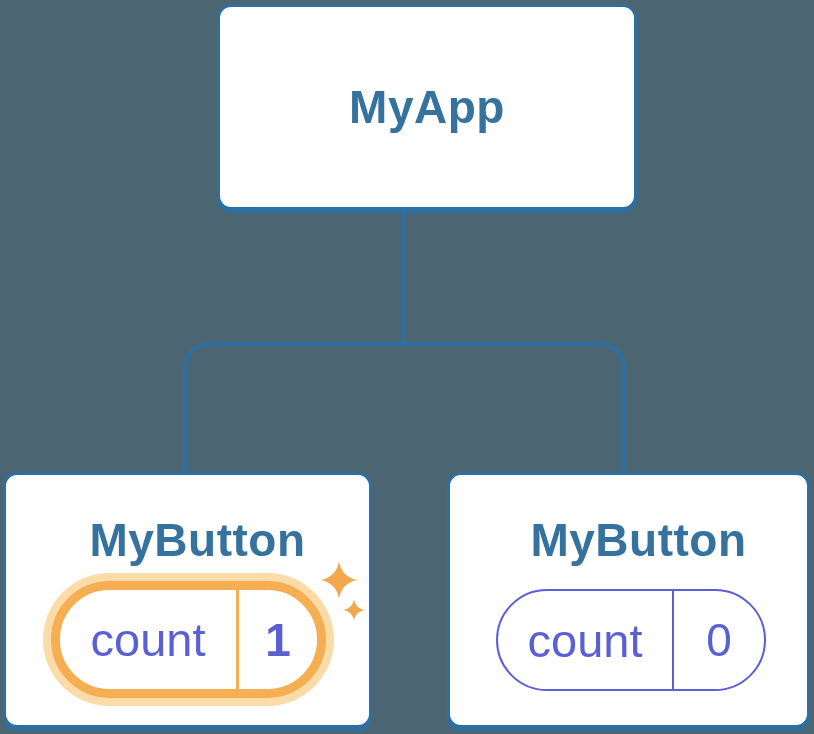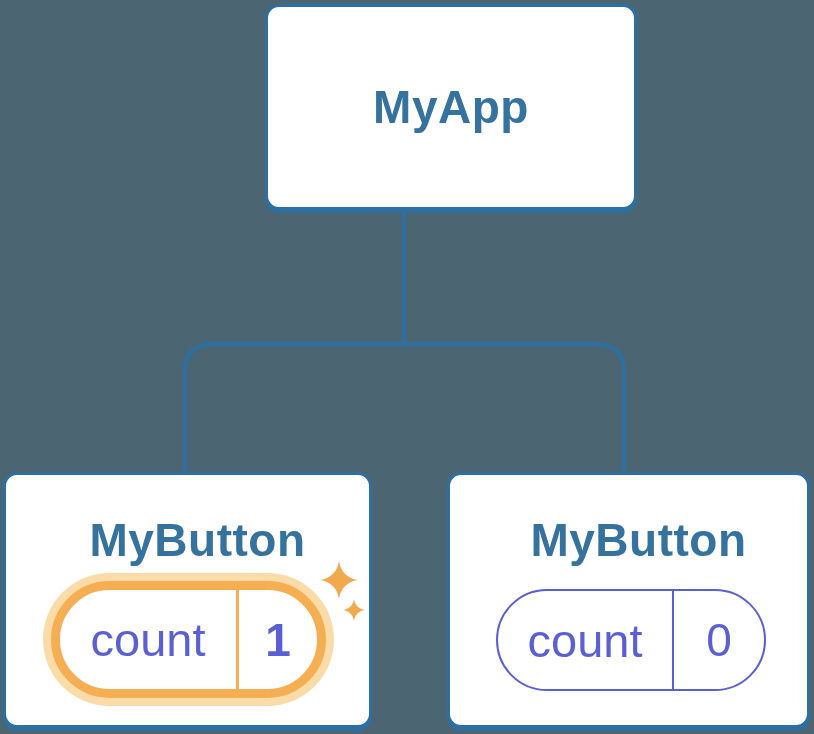--- a/index.html
+++ b/index.html
@@ -37,25 +37,24 @@
 
   .card {
     position: absolute;
     background: var(--card-bg);
     border: 3px solid var(--line);
     border-radius: 14px;
     box-shadow: 0 3px 0 0 var(--line);
   }
   .card-root {
     left: 217px; top: 4px;
-    width: 372px; height: 206px;
+    width: 420px; height: 206px;
     display: flex;
     align-items: center;
     justify-content: center;
-    margin-left: 48px;
   }
   .card-left  { left: 3px;   top: 472px; width: 369px; height: 256px; }
   .card-right { left: 447px; top: 472px; width: 363px; height: 256px; }
 
   .card-title {
     color: var(--title);
     font-size: 46px;
     font-weight: 600;
     letter-spacing: 0.5px;
     line-height: 1;

